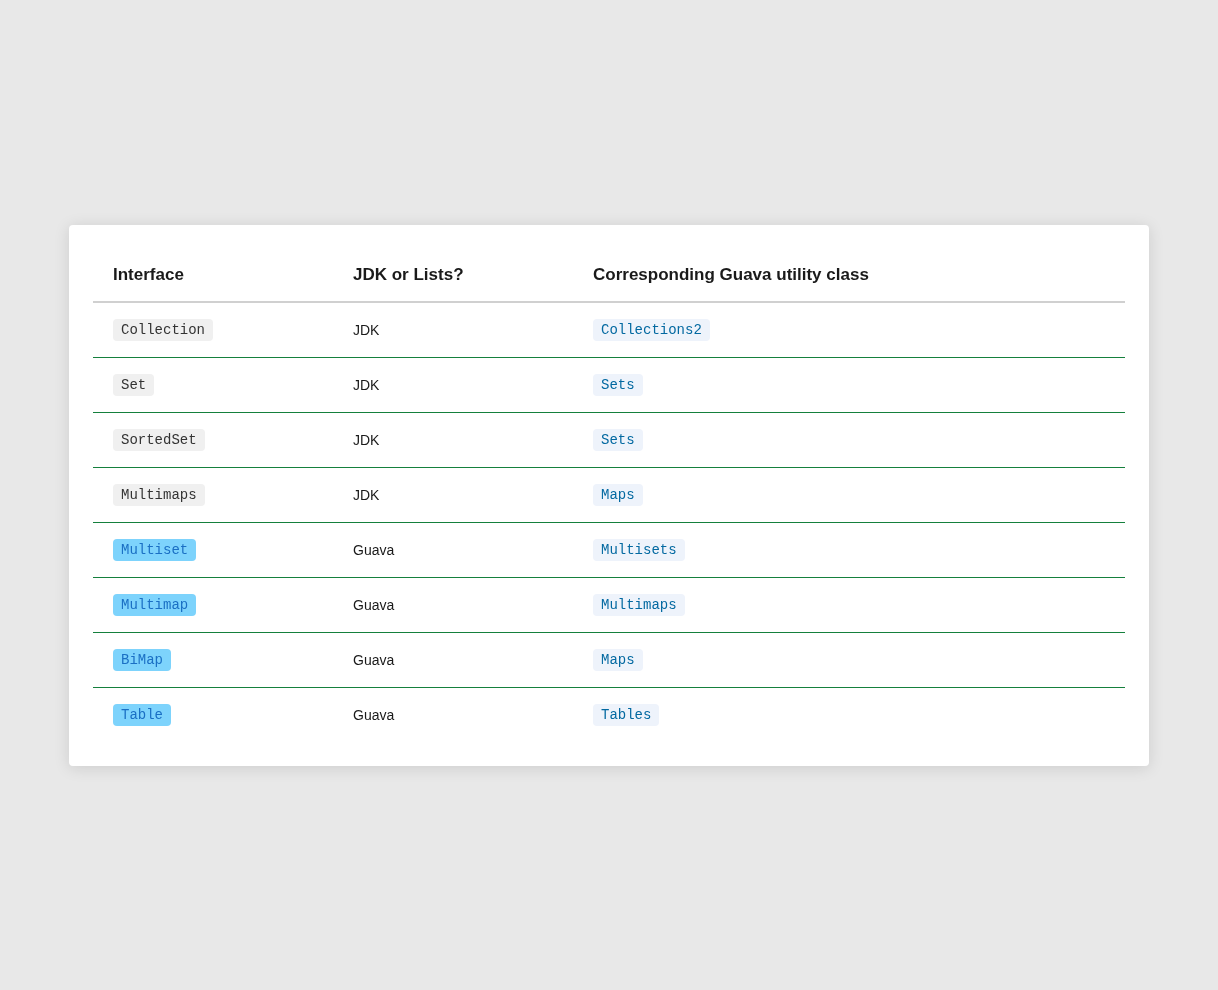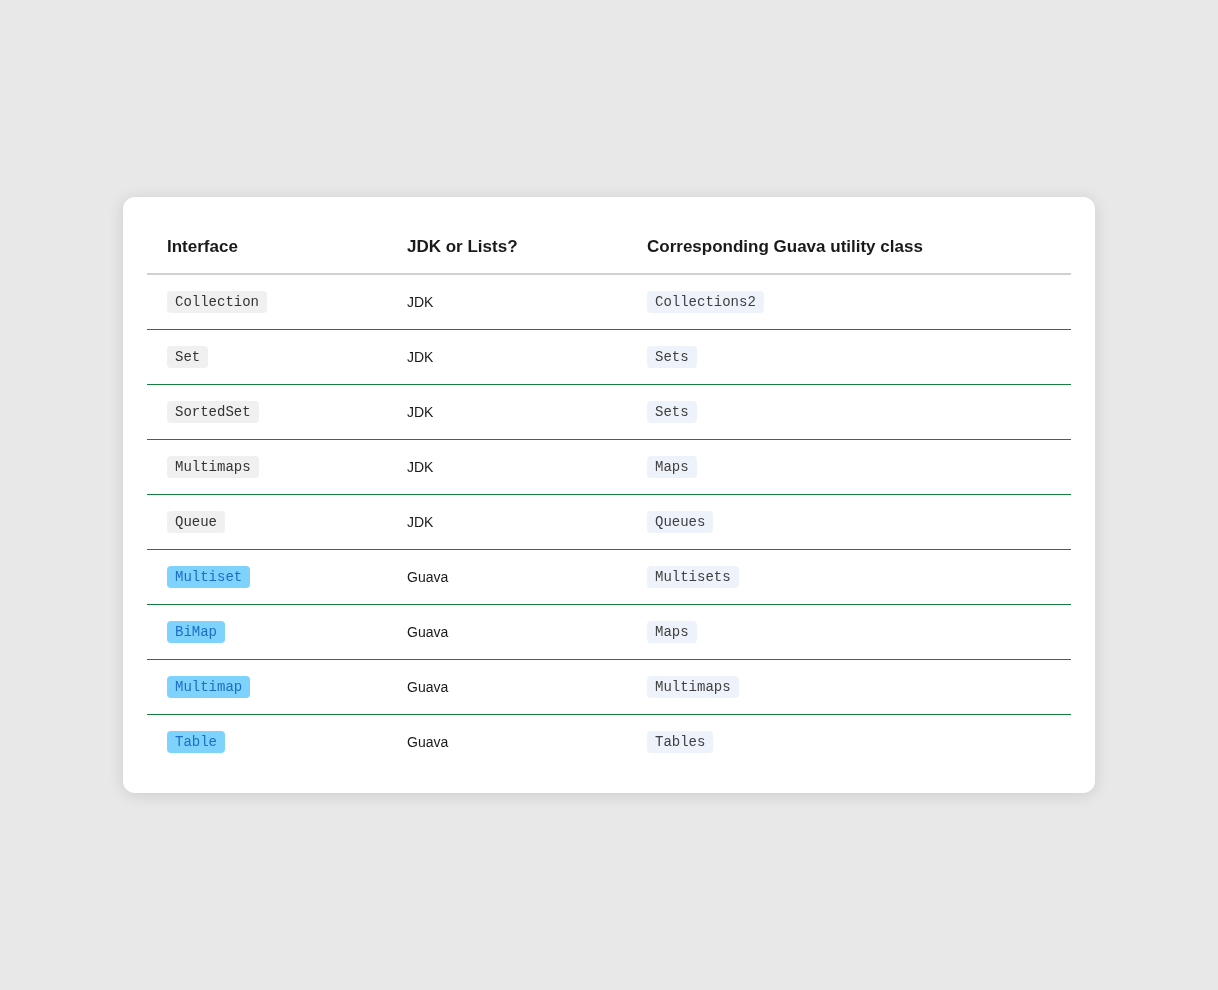--- a/index.html
+++ b/index.html
@@ -12,24 +12,24 @@
       background: #e8e8e8;
       display: flex;
       justify-content: center;
       align-items: center;
       min-height: 100vh;
       font-family: -apple-system, BlinkMacSystemFont, 'Segoe UI', sans-serif;
     }
 
     .card {
       background: #ffffff;
-      border-radius: 12px;
+      border-radius: 4px;
       box-shadow: 0 2px 16px rgba(0,0,0,0.12);
       padding: 24px;
-      width: 972px;
+      width: 1080px;
       max-width: 98vw;
     }
 
     table {
       width: 100%;
       border-collapse: collapse;
     }
 
     thead th {
       text-align: left;
@@ -81,21 +81,21 @@
       font-size: 14px;
       font-weight: 400;
       color: #1a1a1a;
     }
 
     .utility-badge {
       display: inline-block;
       font-family: 'Courier New', Courier, monospace;
       font-size: 14px;
       background: #eef3fb;
-      color: #404040;
+      color: #0369a1;
       border-radius: 4px;
       padding: 3px 8px;
     }
   </style>
 </head>
 <body>
 
 <div class="card">
   <table>
     <thead>
@@ -120,38 +120,33 @@
           <td><span class="code-badge">SortedSet</span></td>
           <td class="jdk-guava-cell">JDK</td>
           <td><span class="utility-badge">Sets</span></td>
         </tr>
         <tr>
           <td><span class="code-badge">Multimaps</span></td>
           <td class="jdk-guava-cell">JDK</td>
           <td><span class="utility-badge">Maps</span></td>
         </tr>
         <tr>
-          <td><span class="code-badge">Queue</span></td>
-          <td class="jdk-guava-cell">JDK</td>
-          <td><span class="utility-badge">Queues</span></td>
-        </tr>
-        <tr>
           <td><span class="code-badge guava">Multiset</span></td>
           <td class="jdk-guava-cell">Guava</td>
           <td><span class="utility-badge">Multisets</span></td>
         </tr>
         <tr>
+          <td><span class="code-badge guava">Multimap</span></td>
+          <td class="jdk-guava-cell">Guava</td>
+          <td><span class="utility-badge">Multimaps</span></td>
+        </tr>
+        <tr>
           <td><span class="code-badge guava">BiMap</span></td>
           <td class="jdk-guava-cell">Guava</td>
           <td><span class="utility-badge">Maps</span></td>
-        </tr>
-        <tr>
-          <td><span class="code-badge guava">Multimap</span></td>
-          <td class="jdk-guava-cell">Guava</td>
-          <td><span class="utility-badge">Multimaps</span></td>
         </tr>
         <tr>
           <td><span class="code-badge guava">Table</span></td>
           <td class="jdk-guava-cell">Guava</td>
           <td><span class="utility-badge">Tables</span></td>
         </tr>
       </tbody>
   </table>
 </div>
 

